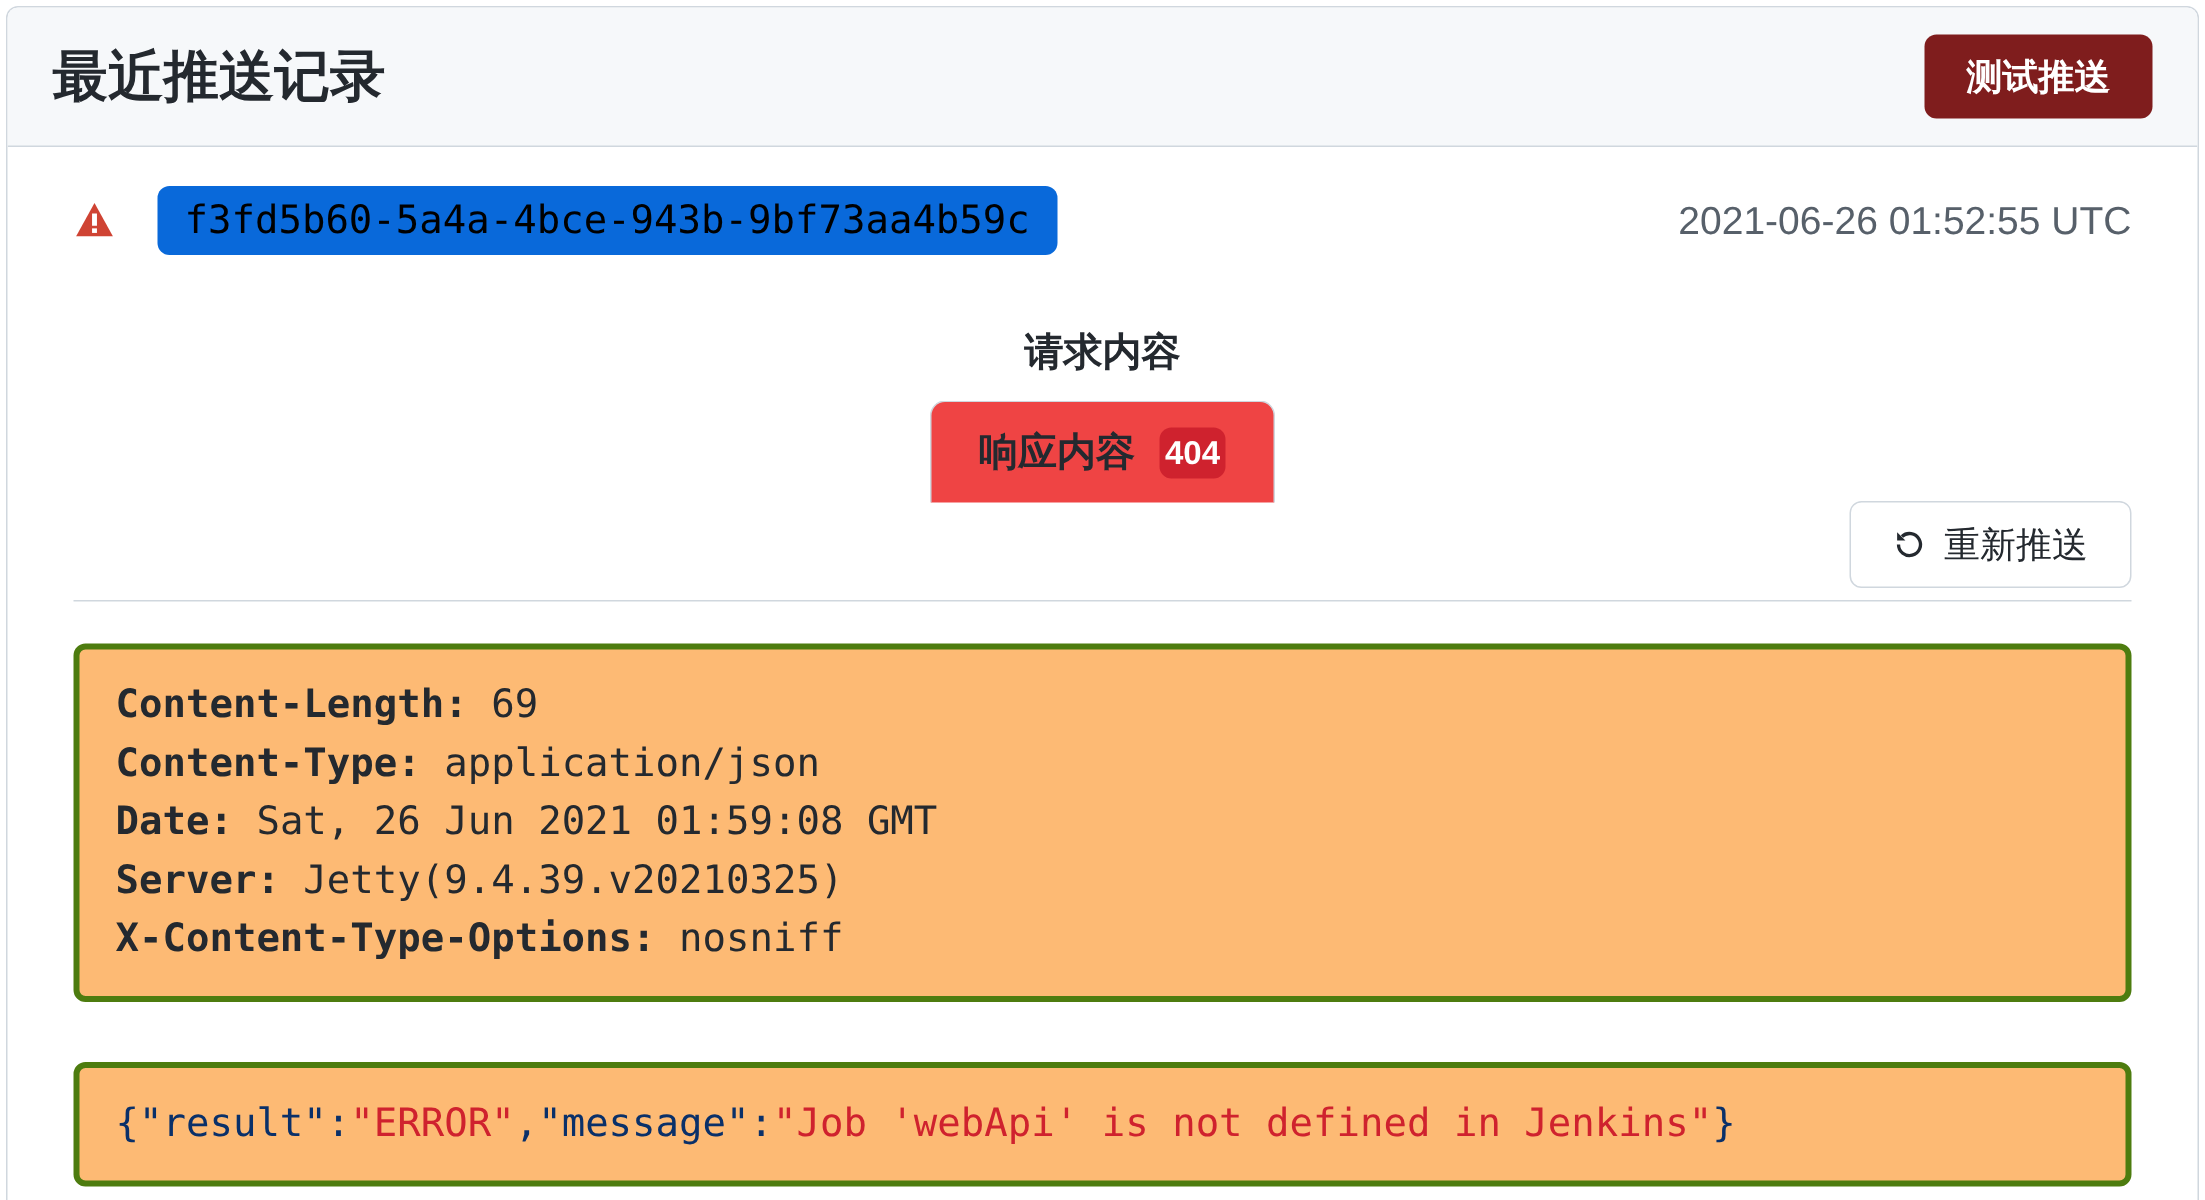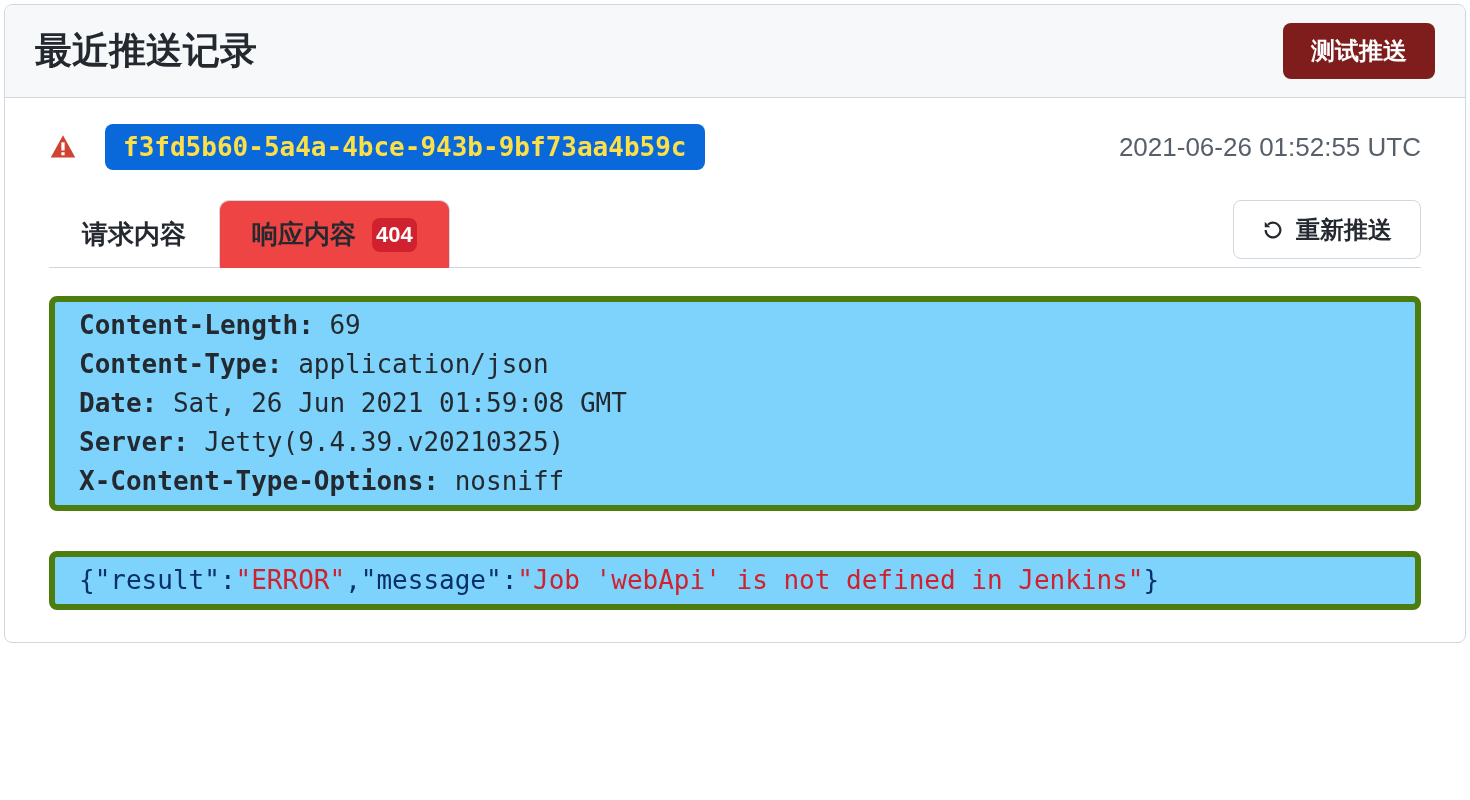--- a/index.html
+++ b/index.html
@@ -59,37 +59,39 @@
       align-items: center;
       margin-bottom: 30px;
     }
     .warning-icon {
       width: 28px;
       height: 28px;
       flex-shrink: 0;
     }
     .pill {
       background: #0969da;
-      color: #fde047;
+      color: #000000;
       font-family: ui-monospace, SFMono-Regular, "SF Mono", Menlo, Consolas, monospace;
       font-size: 26px;
-      font-weight: 700;
+      font-weight: 400;
       border-radius: 8px;
       padding: 8px 18px;
       margin-left: 28px;
     }
     .timestamp {
       margin-left: auto;
       font-size: 26px;
       color: #57606a;
     }
     .tabs-row {
       display: flex;
+      align-items: center;
       border-bottom: 1px solid #d0d7de;
       margin-bottom: 28px;
+      flex-direction: column;
     }
     .tab {
       display: inline-flex;
       align-items: center;
       gap: 16px;
       padding: 16px 32px;
       font-size: 26px;
       font-weight: 600;
       color: #24292f;
       cursor: pointer;
@@ -106,32 +108,31 @@
       background: #cf222e;
       color: #fff;
       border-radius: 8px;
       padding: 4px 4px;
       font-size: 22px;
       font-weight: 700;
     }
     .tabs-row .btn-secondary {
       margin-left: auto;
       margin-bottom: 8px;
-      font-weight: bold;
     }
     .section-title {
       font-size: 28px;
       font-weight: 600;
       margin-bottom: 20px;
     }
     .code-box {
-      border: 6px solid #4d7c0f;
+      border: 4px solid #4d7c0f;
       border-radius: 8px;
-      background: #7dd3fc;
-      padding: 4px 24px;
+      background: #fdba74;
+      padding: 18px 24px;
       font-family: ui-monospace, SFMono-Regular, "SF Mono", Menlo, Consolas, monospace;
       font-size: 26px;
       line-height: 1.5;
       margin-bottom: 40px;
       white-space: pre-wrap;
       word-break: break-all;
     }
     .code-box:last-child { margin-bottom: 0; }
     .hdr-key { font-weight: 700; }
     .json-str { color: #0a3069; }

